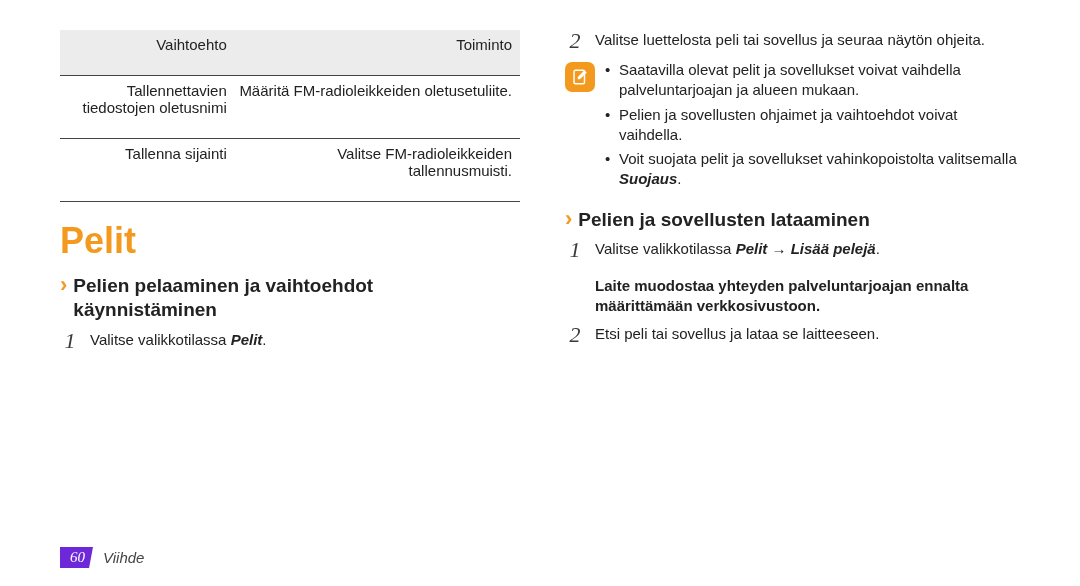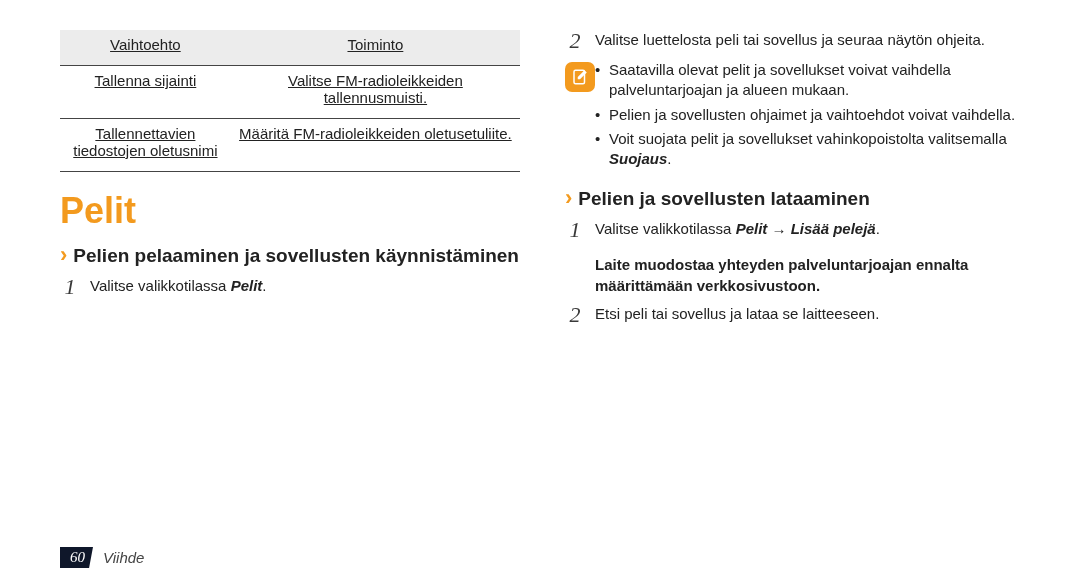--- a/index.html
+++ b/index.html
@@ -15,43 +15,42 @@
   .cols { display: flex; gap: 45px; }
   .col { flex: 1; min-width: 0; }
 
   table.opts {
     border-collapse: collapse;
     width: 100%;
     font-size: 15px;
     margin-bottom: 18px;
   }
   table.opts th, table.opts td {
-    text-align: center;
+    text-align: right;
     vertical-align: top;
-    padding: 6px 8px 12px 4px;
+    padding: 6px 8px 22px 4px;
     font-weight: 400;
-    text-decoration: underline;
   }
   table.opts thead th {
     background: #ececec;
     border-bottom: 1px solid #444;
   }
   table.opts tbody tr { border-bottom: 1px solid #444; }
   table.opts td:first-child { width: 38%; }
 
   h1.section-title {
     color: #f39a1e;
     font-weight: 600;
     font-size: 36px;
     margin-top: 6px;
     margin-bottom: 6px;
   }
   .body-text { font-size: 15px; line-height: 1.35; margin-bottom: 10px; }
 
-  .note-row { display: flex; align-items: flex-start; margin: 8px 0 14px 0; }
+  .note-row { display: flex; align-items: flex-start; gap: 10px; margin: 8px 0 14px 0; }
   .note-icon {
     width: 30px; height: 30px;
     background: #f39a1e;
     border-radius: 7px;
     flex: 0 0 30px;
     display: flex; align-items: center; justify-content: center;
     color: #fff;
     font-size: 20px;
     margin-top: 2px;
   }
@@ -98,21 +97,21 @@
   .footer {
     position: absolute;
     left: 60px;
     bottom: 18px;
     display: flex;
     align-items: center;
     gap: 10px;
     font-size: 15px;
   }
   .footer .pagebox {
-    background: #0f172a;
+    background: #6d28d9;
     color: #fff;
     font-style: italic;
     padding: 2px 8px 2px 10px;
     font-family: Georgia, serif;
     clip-path: polygon(0 0, 100% 0, 88% 100%, 0 100%);
   }
   .footer .sect { font-style: italic; color: #444; }
 </style>
 </head>
 <body>
@@ -122,36 +121,36 @@
 
     <table class="opts">
       <thead>
         <tr>
           <th>Vaihtoehto</th>
           <th>Toiminto</th>
         </tr>
       </thead>
       <tbody>
         <tr>
+          <td>Tallennettavien tiedostojen oletusnimi</td>
+          <td>Määritä FM-radioleikkeiden oletusetuliite.</td>
+        </tr>
+        <tr>
           <td>Tallenna sijainti</td>
           <td>Valitse FM-radioleikkeiden tallennusmuisti.</td>
         </tr>
-        <tr>
-          <td>Tallennettavien tiedostojen oletusnimi</td>
-          <td>Määritä FM-radioleikkeiden oletusetuliite.</td>
-        </tr>
       </tbody>
     </table>
 
     <h1 class="section-title">Pelit</h1>
 
 
     <h2 class="sub">
       <span class="chev">›</span>
-      <span>Pelien pelaaminen ja sovellusten käynnistäminen</span>
+      <span>Pelien pelaaminen ja vaihtoehdot käynnistäminen</span>
     </h2>
 
     <div class="step">
       <div class="num">1</div>
       <div class="step-body">
         <span>Valitse valikkotilassa </span><span class="strong">Pelit</span><span>.</span>
       </div>
     </div>
 
   </div>

